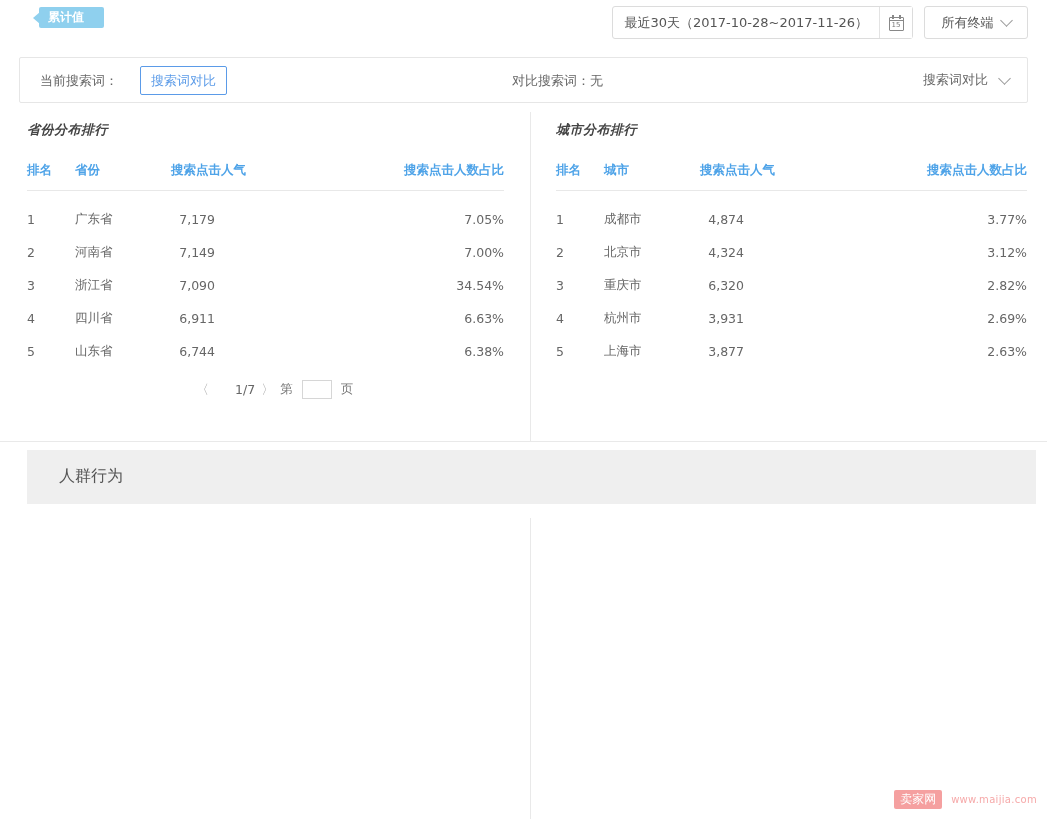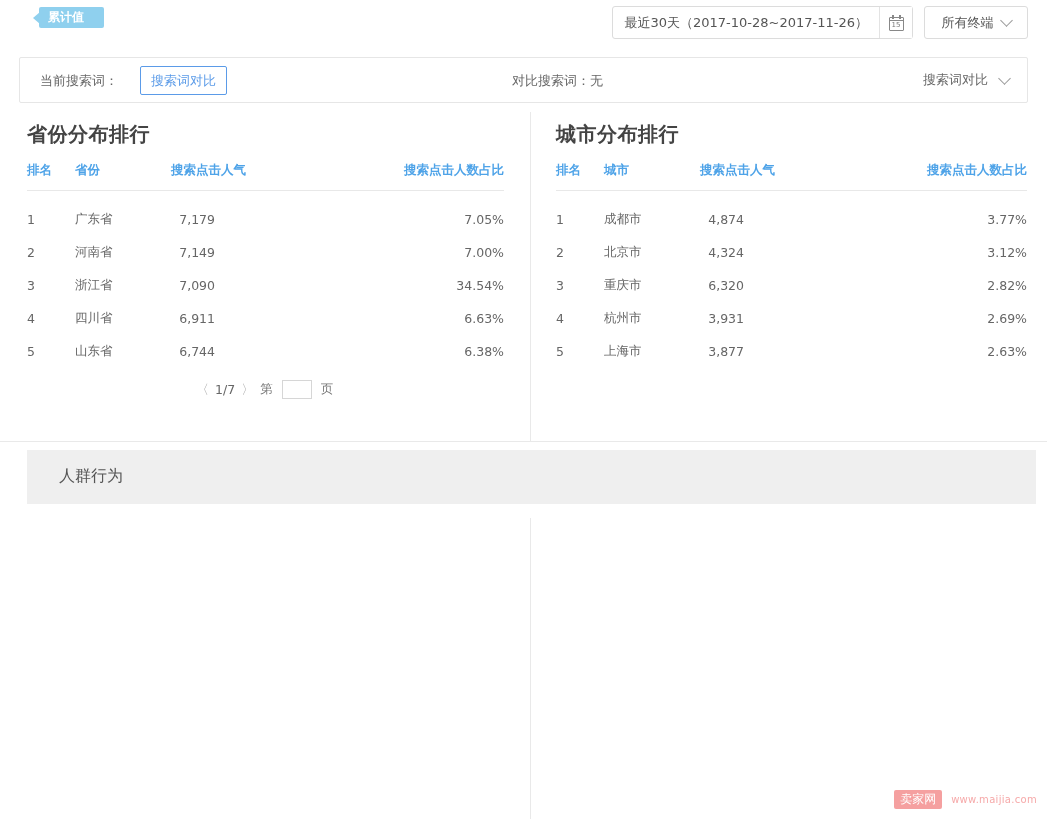--- a/index.html
+++ b/index.html
@@ -86,22 +86,23 @@
     position:absolute; left:0; top:112px; width:1047px; height:330px;
     border-bottom:1px solid #e9e9e9;
   }
   .vsep { position:absolute; left:530px; top:112px; width:1px; height:330px; background:#e9e9e9; }
 
   .card { position:absolute; top:0; height:330px; }
   .card.left { left:0; width:530px; }
   .card.right { left:530px; width:436px; }
 
   .card-title {
-    position:absolute; top:9px; font-size:20px; font-weight:bold; color:#444;
+    position:absolute; top:9px; font-size:13px; font-weight:bold; color:#444;
     letter-spacing:0.5px;
+    font-style:italic;
   }
   .card.left .card-title { left:27px; }
   .card.right .card-title { left:26px; }
 
   table.rank { position:absolute; top:50px; border-collapse:collapse; }
   .card.left table.rank { left:27px; width:477px; }
   .card.right table.rank { left:26px; width:471px; }
 
   table.rank th {
     font-size:12.5px; color:#4EA3E8; font-weight:bold; text-align:left;
@@ -121,21 +122,21 @@
   .pop-num { width:44px; text-align:right; color:#666; flex:none; }
   .bar-track { flex:1; padding-left:9px; }
   .bar { height:11px; background:#2A9DE6; border-radius:0; }
 
   .pager {
     position:absolute; bottom:43px; display:flex; align-items:center;
     font-size:12.5px; color:#777; gap:6px;
   }
   .card.left .pager { left:196px; }
   .pager .arrow { color:#aaa; font-size:13px; }
-  .pager .pg { color:#666; }
+  .pager .pg { color:#666;margin-left:20px; }
   .pager input {
     width:30px; height:19px; border:1px solid #d6d6d6; background:#fff;
     font-size:12px; text-align:center; outline:none; color:#666;
     font-family:inherit; margin:0 3px;
   }
 
   
   .behav-bar {
     position:absolute; left:27px; top:450px; width:1009px; height:54px;
     background:#efefef;

